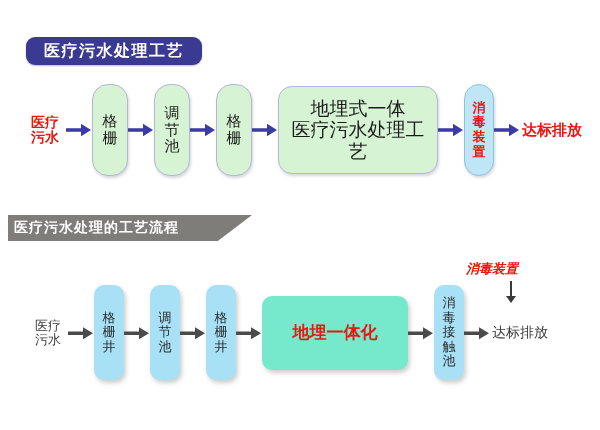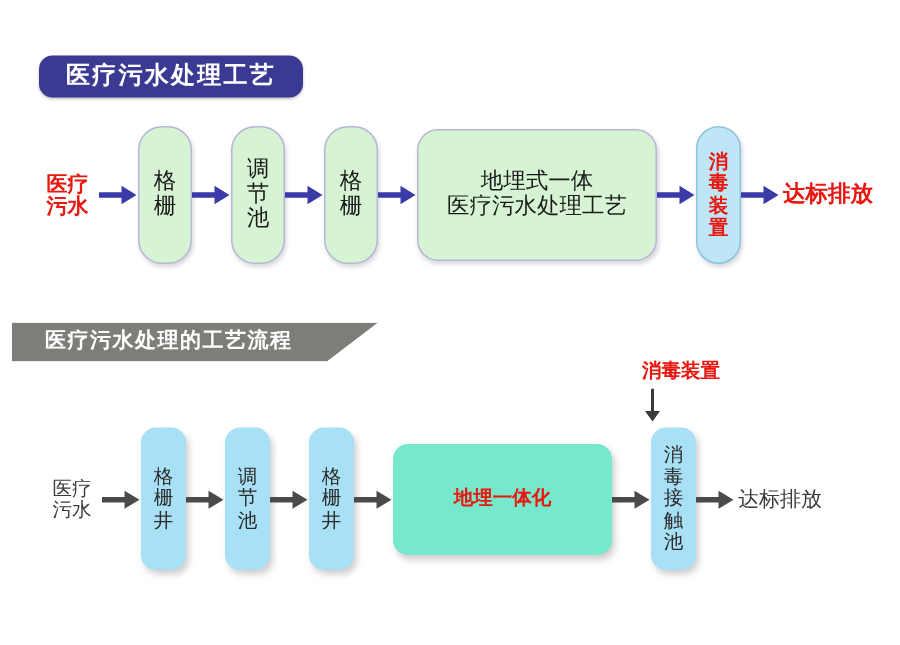--- a/index.html
+++ b/index.html
@@ -57,21 +57,21 @@
     align-items: center;
     -webkit-clip-path: polygon(0 0, 100% 0, 86% 100%, 0 100%);
     clip-path: polygon(0 0, 100% 0, 86% 100%, 0 100%);
   }
   .title-banner2-text {
     color: #ffffff;
     font-family: "Liberation Serif", "DejaVu Serif", serif;
     font-size: 14px;
     font-weight: bold;
     letter-spacing: 1px;
-    margin-left: 22px;
+    margin-left: 6px;
     line-height: 1;
     white-space: nowrap;
   }
 
   
   .flow-row {
     position: absolute;
     display: flex;
     align-items: center;
   }
@@ -129,21 +129,21 @@
     width: 36px;
     height: 92px;
     border-radius: 16px;
     font-size: 15px;
     flex-direction: column;
   }
   .node-g.wide {
     width: 160px;
     height: 88px;
     border-radius: 14px;
-    font-size: 15px;
+    font-size: 19px;
     padding: 0 6px;
     text-align: center;
   }
   .node-b-pill {
     background: #bfe6f7;
     border: 1px solid #8ec3dd;
     border-radius: 16px;
     width: 30px;
     height: 92px;
     color: #e8170f;
@@ -178,37 +178,38 @@
     width: 30px;
     height: 95px;
     font-size: 13px;
     flex-direction: column;
   }
   .node-mint {
     background: #76e8cb;
     border-radius: 10px;
     color: #e8170f;
     font-weight: bold;
-    font-size: 13px;
+    font-size: 17px;
     width: 146px;
     height: 74px;
     padding: 0 4px;
     box-shadow: 2px 3px 4px rgba(130,130,130,0.38);
     align-items: center;
   }
 
   
   .callout {
     position: absolute;
     left: 428px;
-    top: 240px;
+    top: 262px;
     width: 90px;
     display: flex;
     flex-direction: column;
-    align-items: flex-start;
+    align-items: flex-end;
+    font-style: italic;
   }
   .callout-label {
     color: #e8170f;
     font-size: 13px;
     font-weight: bold;
     white-space: nowrap;
     line-height: 1;
   }
   .callout-arrow {
     margin-top: 6px;

